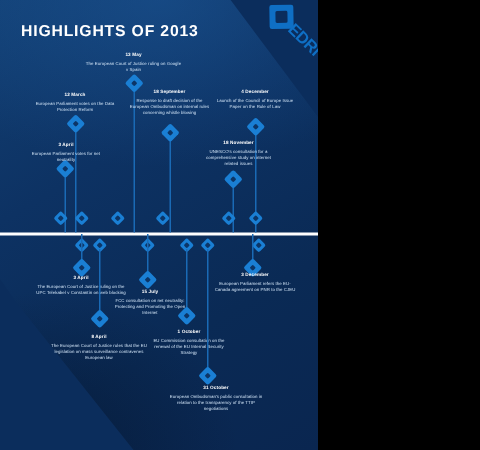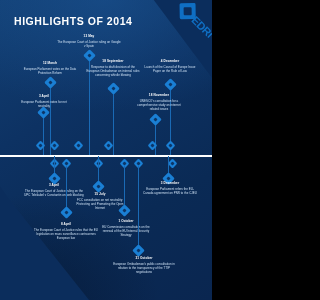--- a/index.html
+++ b/index.html
@@ -140,21 +140,21 @@
   .evt .t { display: block; }
 </style>
 </head>
 <body>
 
 <div id="poster">
 
   <div class="plate"></div>
   <div class="plate-shade"></div>
 
-  <div class="title">HIGHLIGHTS OF 2014</div>
+  <div class="title">HIGHLIGHTS OF 2013</div>
 
   <div class="logo-wrap">
     <div class="logo-mark"></div>
     <div class="logo-text">EDRi</div>
   </div>
 
   <div class="axis"></div>
 
   <div class="stem" style="left:89px; top:55px; height:100px;"></div>
   <div class="node" style="left:89px; top:51px;"></div>

